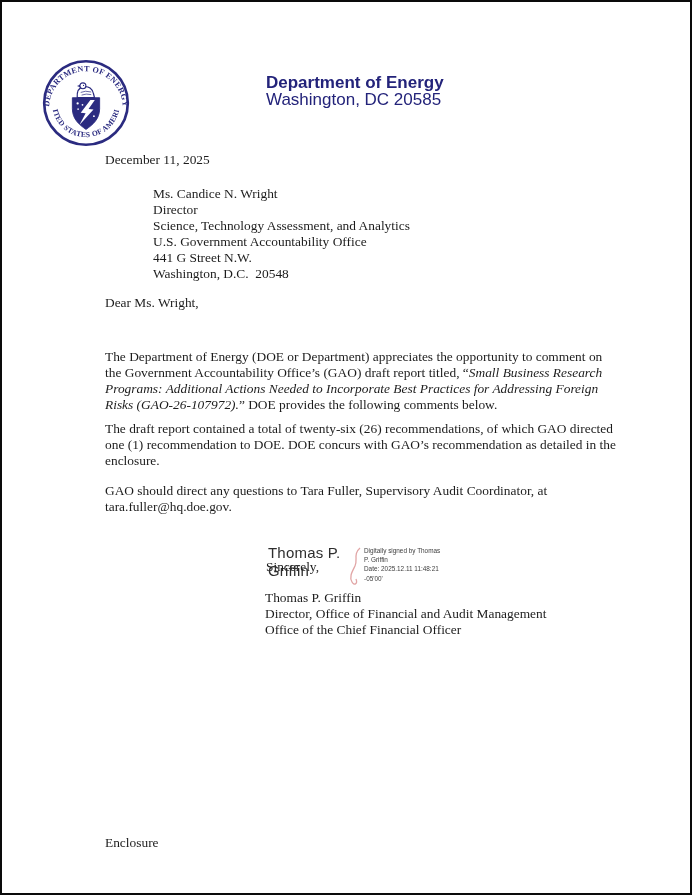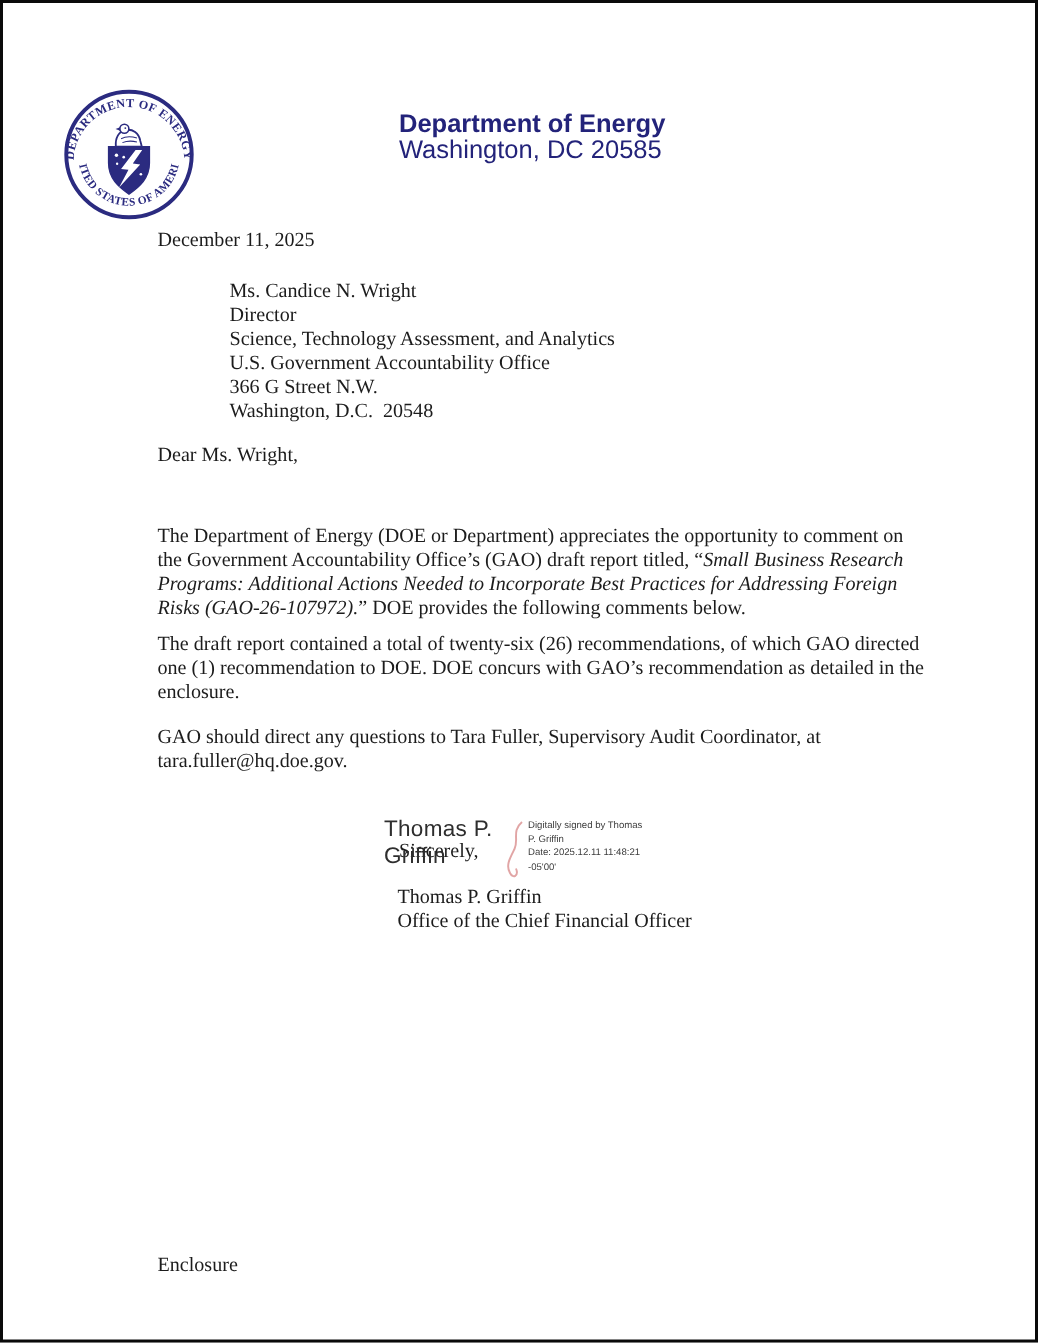--- a/index.html
+++ b/index.html
@@ -31,21 +31,21 @@
   .header-line1 { font-weight: bold; }
   .date-block { left: 103px; top: 150px; }
   .recipient-block { left: 103px; top: 184px; margin-left: 48px; }
   .recipient-line, .signer-line { white-space: pre-wrap; }
   .salutation-block { left: 103px; top: 293px; }
   .para { left: 103px; width: 512px; }
   .para-1 { top: 323px; margin-top: 24px; }
   .para-2 { top: 419px; }
   .para-3 { top: 481px; }
   .closing-block { left: 264px; top: 525px; margin-top: 32px; }
-  .sig-row { left: 254px; top: 542px; display: flex; align-items: flex-start; }
+  .sig-row { left: 266px; top: 542px; display: flex; align-items: flex-start; }
   .sig-name {
     width: 78px;
     font-family: "Liberation Sans", sans-serif;
     font-size: 15px; line-height: 18px;
     color: #2e2e2e; letter-spacing: 0.2px;
   }
   .sig-flourish { width: 18px; height: 44px; margin-top: 2px; }
   .sig-details {
     font-family: "Liberation Sans", sans-serif;
     font-size: 6.4px; line-height: 9.2px;
@@ -98,21 +98,21 @@
     <div class="header-line2">Washington, DC 20585</div>
   </div>
 
   <div class="abs date-block serif-text">December 11, 2025</div>
 
   <div class="abs recipient-block serif-text">
     <div class="recipient-line">Ms. Candice N. Wright</div>
     <div class="recipient-line">Director</div>
     <div class="recipient-line">Science, Technology Assessment, and Analytics</div>
     <div class="recipient-line">U.S. Government Accountability Office</div>
-    <div class="recipient-line">366 G Street N.W.</div>
+    <div class="recipient-line">441 G Street N.W.</div>
     <div class="recipient-line">Washington, D.C.  20548</div>
   </div>
 
   <div class="abs salutation-block serif-text">Dear Ms. Wright,</div>
 
   <div class="abs para para-1 serif-text"><span>The Department of Energy (DOE or Department) appreciates the opportunity to comment on the Government Accountability Office’s (GAO) draft report titled, “</span><span class="italic-seg">Small Business Research Programs: Additional Actions Needed to Incorporate Best Practices for Addressing Foreign Risks (GAO-26-107972).</span><span>” DOE provides the following comments below.</span></div>
   <div class="abs para para-2 serif-text"><span>The draft report contained a total of twenty-six (26) recommendations, of which GAO directed one (1) recommendation to DOE. DOE concurs with GAO’s recommendation as detailed in the enclosure.</span></div>
   <div class="abs para para-3 serif-text"><span>GAO should direct any questions to Tara Fuller, Supervisory Audit Coordinator, at tara.fuller@hq.doe.gov.</span></div>
 
   <div class="abs closing-block serif-text">Sincerely,</div>
@@ -128,18 +128,19 @@
     <div class="sig-details">
       <div>Digitally signed by Thomas</div>
       <div>P. Griffin</div>
       <div>Date: 2025.12.11 11:48:21</div>
       <div>-05'00'</div>
     </div>
   </div>
 
   <div class="abs signer-block serif-text">
     <div class="signer-line">Thomas P. Griffin</div>
+    <div class="signer-line">Director, Office of Financial and Audit Management</div>
     <div class="signer-line">Office of the Chief Financial Officer</div>
   </div>
 
   <div class="abs enclosure-block serif-text">Enclosure</div>
 
 </div>
 
 </body></html>

